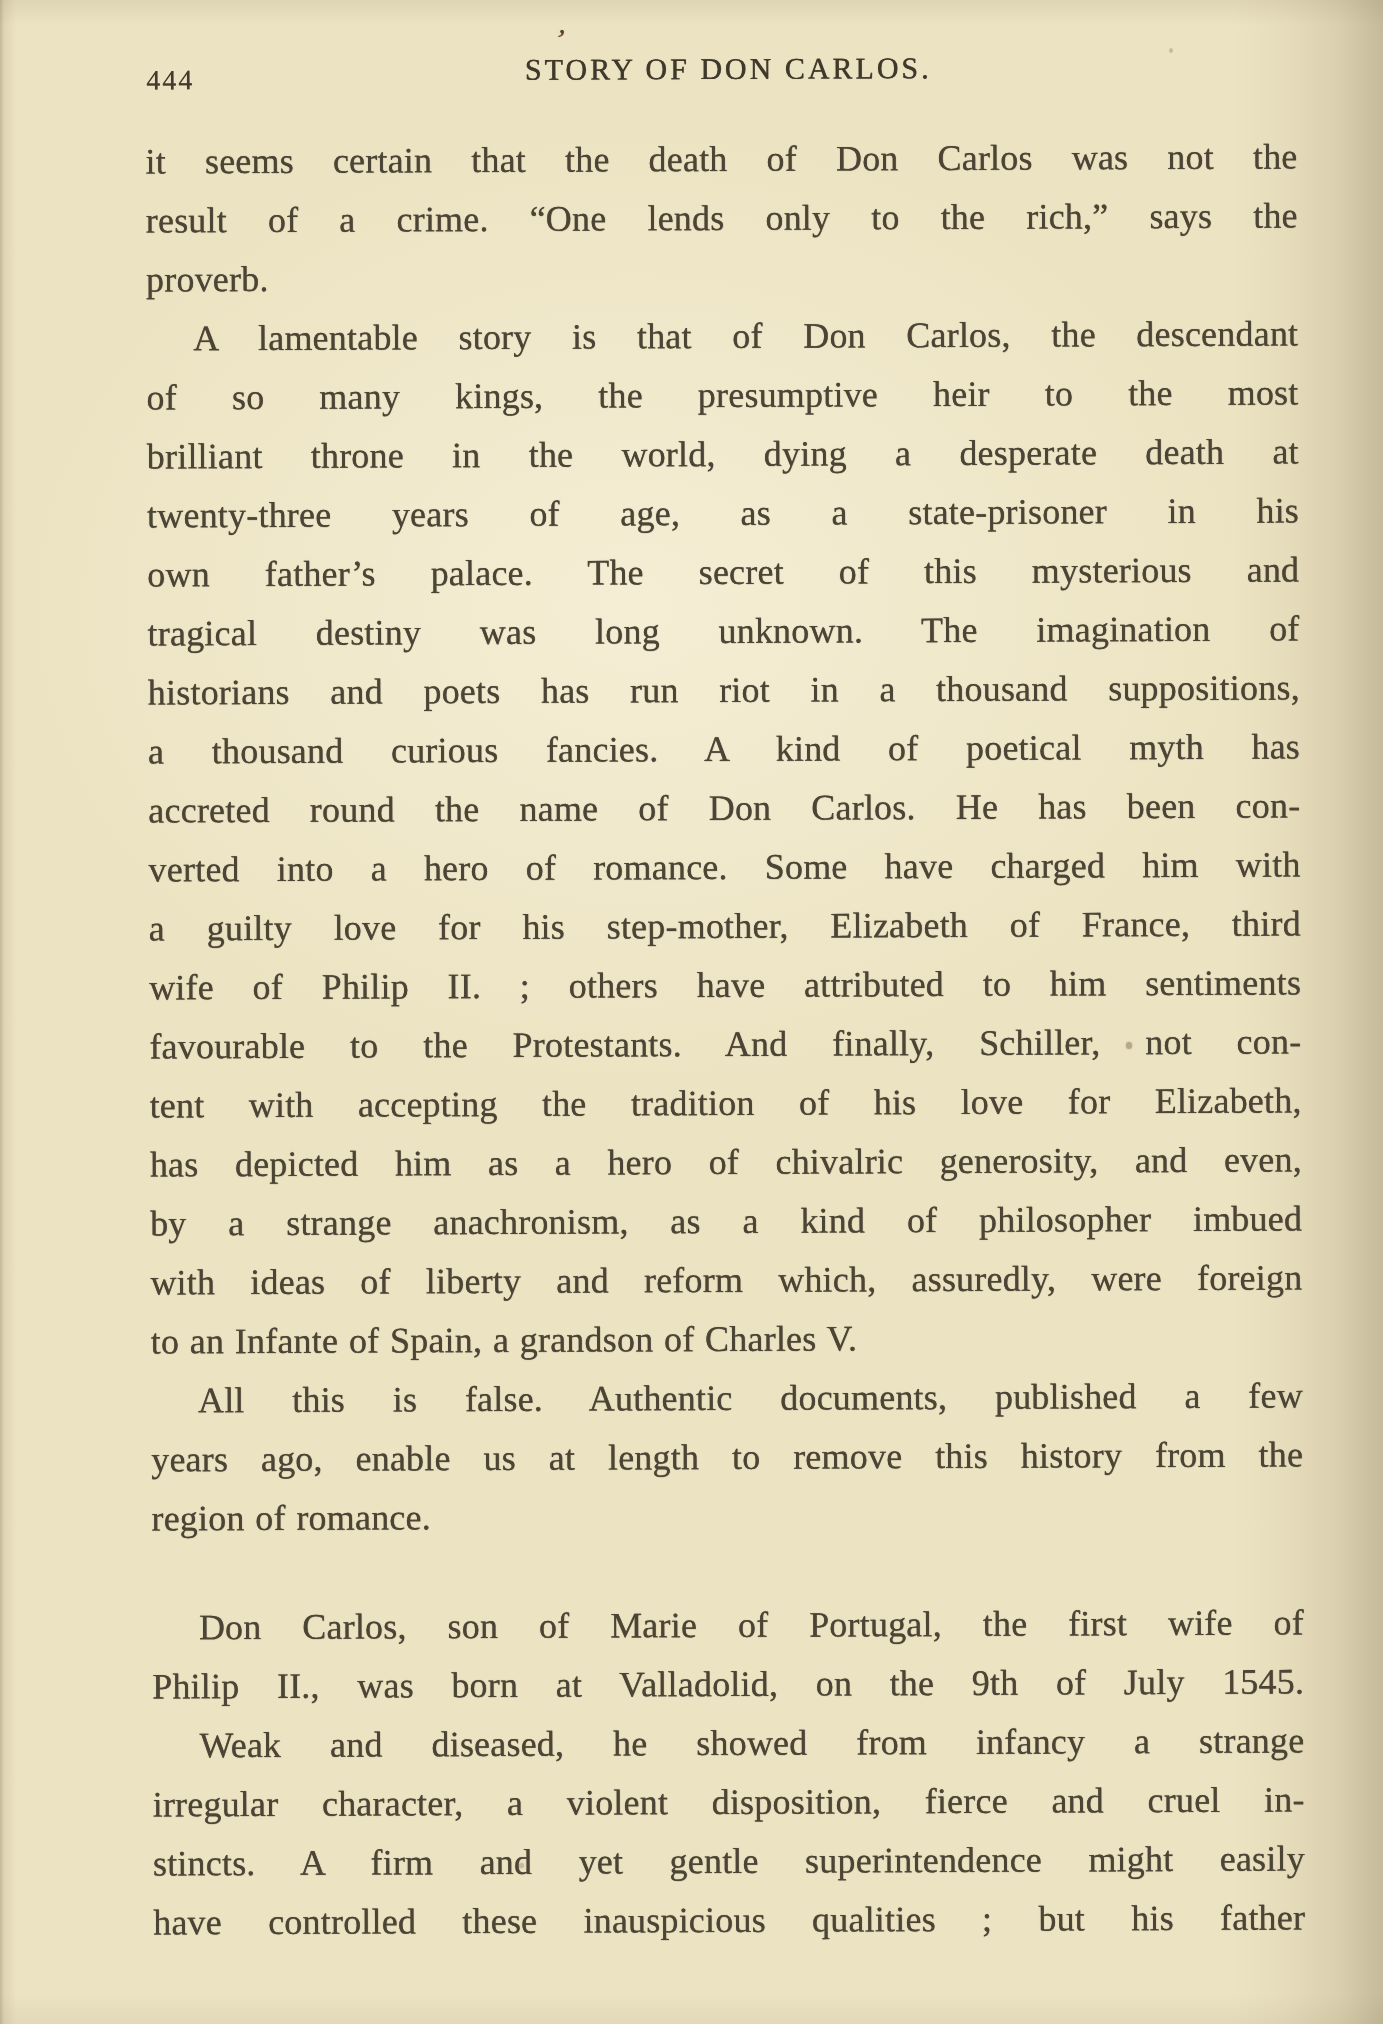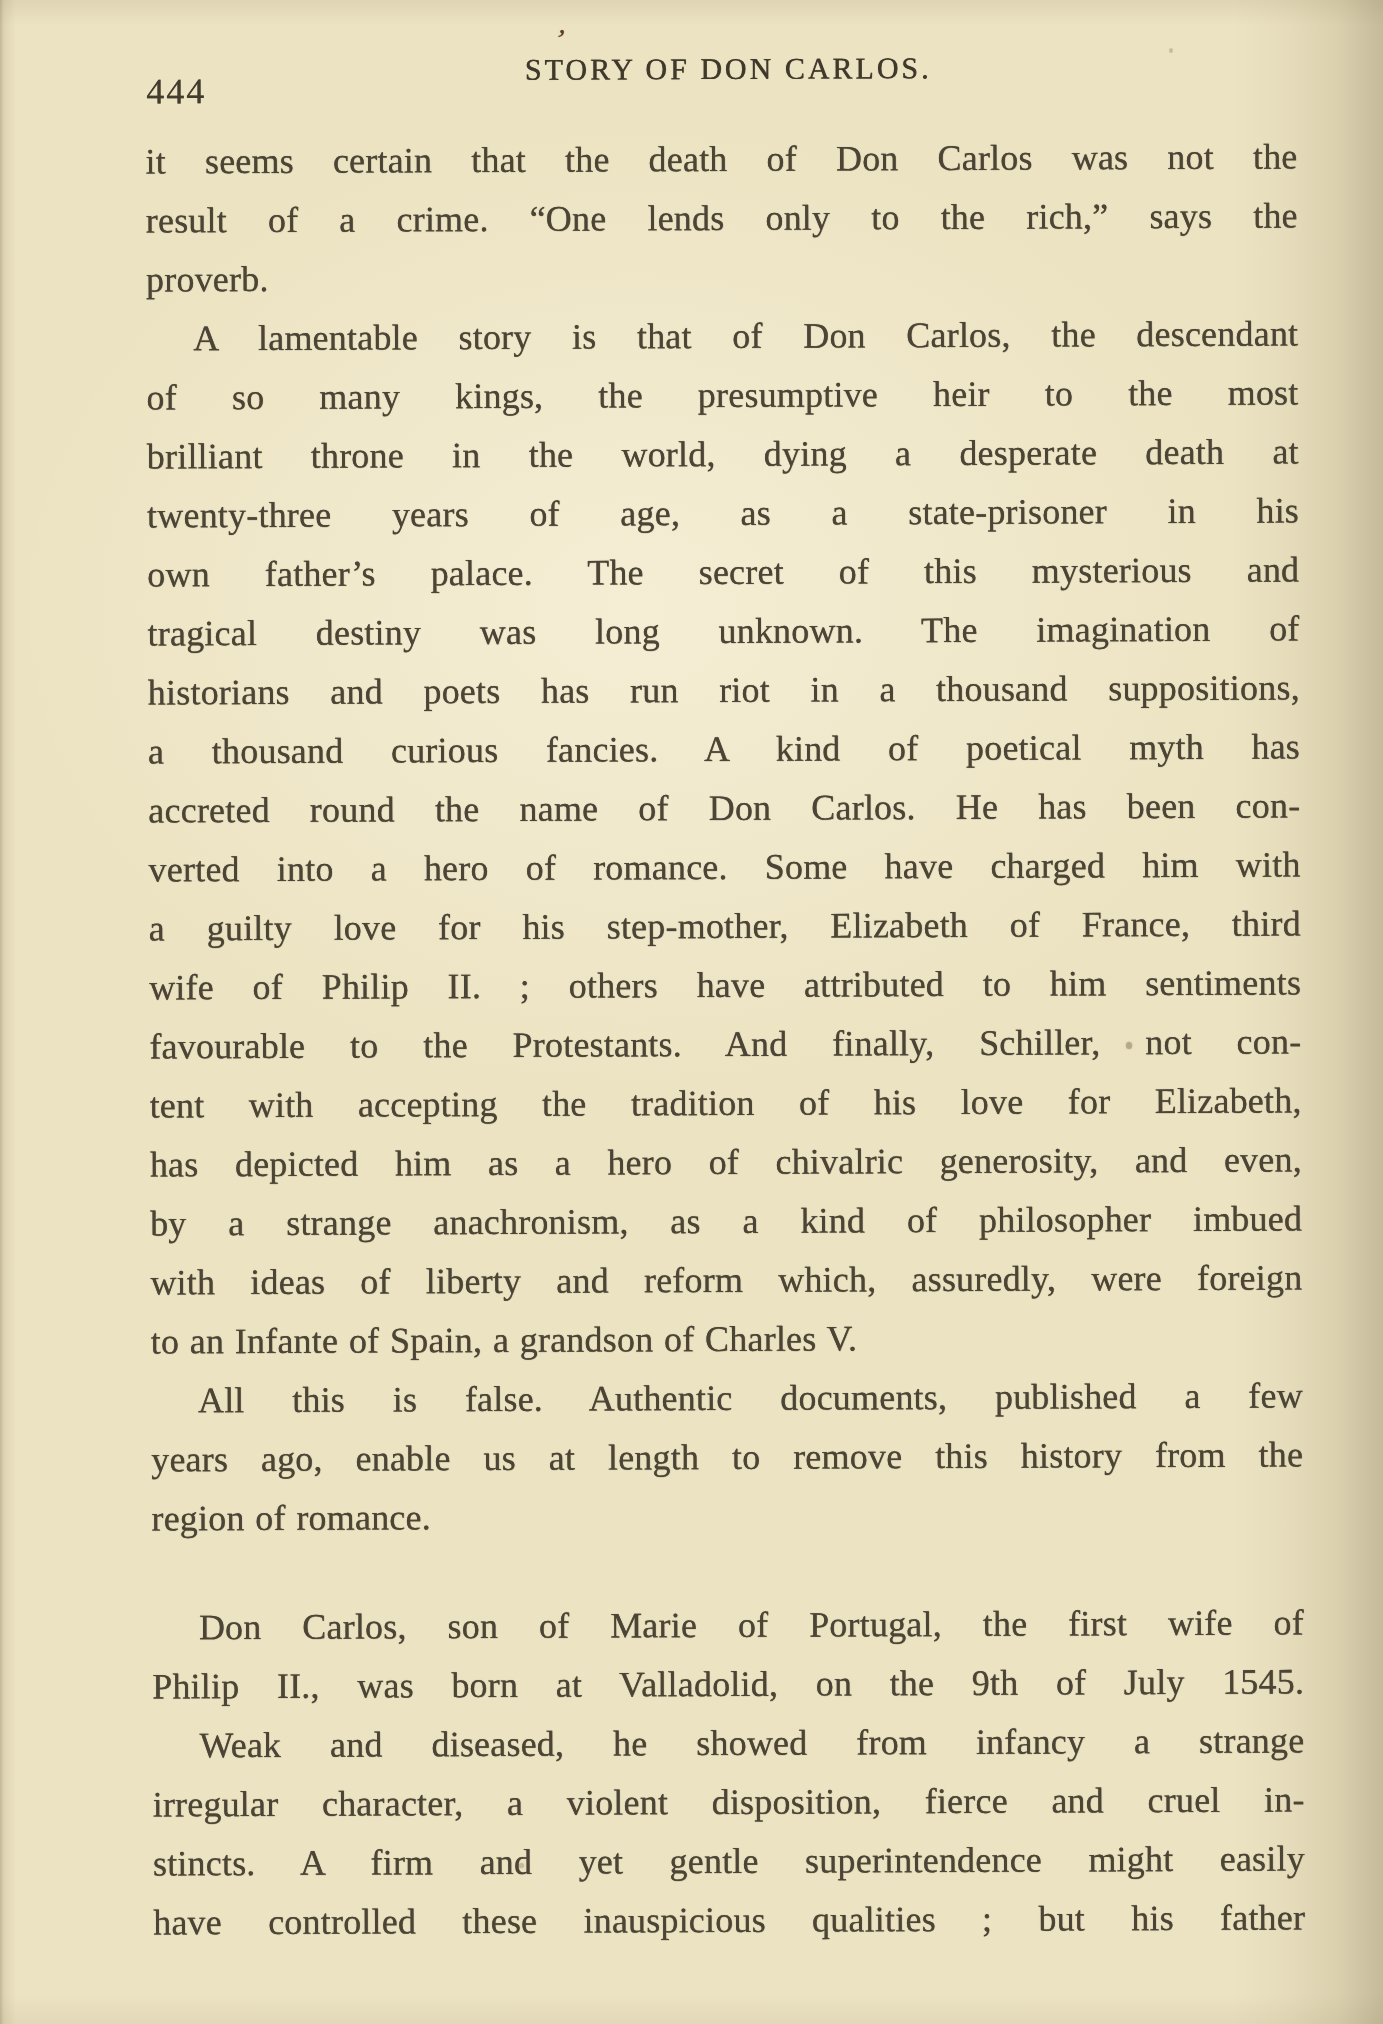--- a/index.html
+++ b/index.html
@@ -23,22 +23,22 @@
     left:145px;top:52px;width:1152px;
     transform:rotate(-0.25deg);
     transform-origin:50% 0;
   }
   .header{
     position:relative;
     height:34px;
     margin-bottom:44px;
   }
   .pagenum{
-    position:absolute;left:1px;top:16px;
-    font-size:36px;letter-spacing:2px;
+    position:absolute;left:1px;top:10px;
+    font-size:28px;letter-spacing:2px;
     color:#433c2e;
     text-shadow:0.4px 0 0 rgba(67,60,46,0.8);
   }
   .title-wrap{
     position:absolute;left:14px;right:0;top:0;
     text-align:center;line-height:34px;
   }
   .running-title{
     font-size:30px;letter-spacing:3px;
     color:#3f382b;

